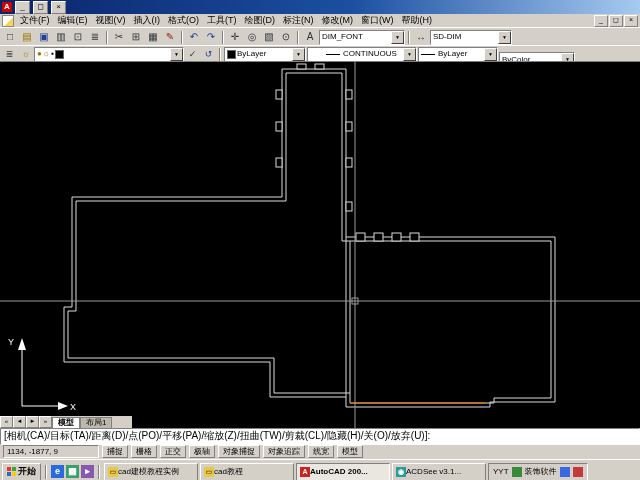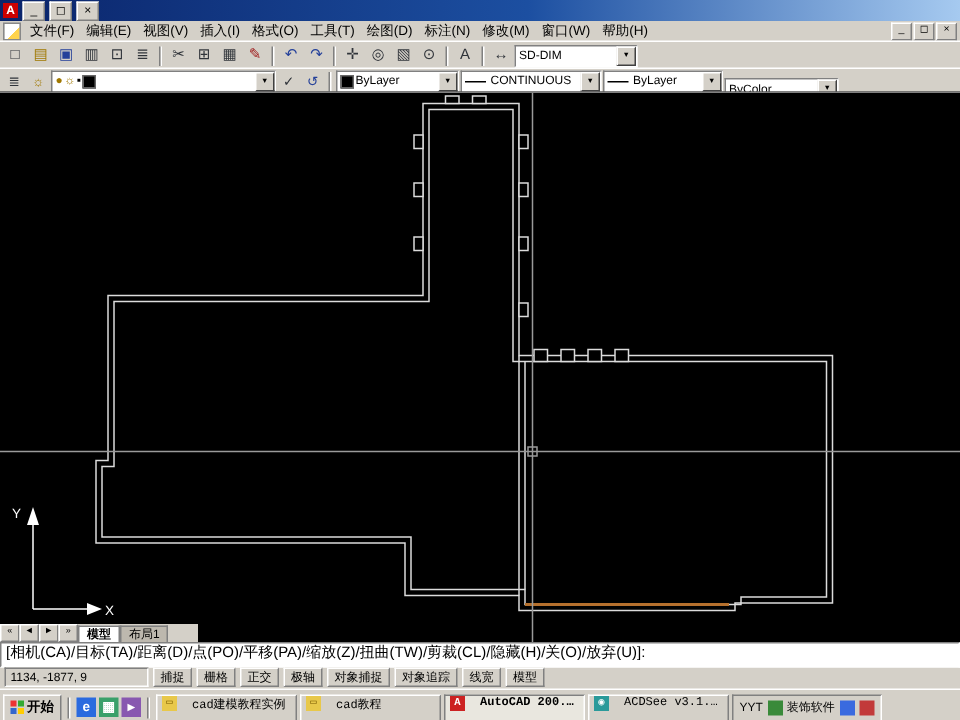--- a/index.html
+++ b/index.html
@@ -60,22 +60,22 @@
   .statusbar{top:443px;height:16px;display:flex;align-items:center;font-size:8px;padding:0 3px;gap:3px;}
   .coords{width:88px;height:11px;line-height:11px;padding:0 3px;flex:0 0 auto;background:#d4d0c8;}
   .tgl{height:11px;line-height:11px;padding:0 4px;flex:0 0 auto;text-align:center;}
 
   
   .taskbar{top:459px;height:21px;border-top:1px solid #ffffff;display:flex;align-items:center;padding:1px 2px;gap:2px;}
   .startbtn{height:16px;display:flex;align-items:center;gap:2px;padding:0 4px;font-size:9px;font-weight:bold;flex:0 0 auto;}
   .winlogo{display:grid;grid-template-columns:4px 4px;grid-template-rows:4px 4px;gap:1px;}
   .winlogo i{display:block;}
   .qlicon{width:13px;height:13px;flex:0 0 auto;font-size:9px;line-height:13px;text-align:center;color:#fff;font-weight:bold;}
-  .taskbtn{height:16px;flex:1 1 80px;max-width:86px;min-width:0;display:flex;align-items:flex-start;gap:10px;
-    padding:0 3px;font-size:8px;overflow:hidden;font-family:Liberation Mono, monospace;}
+  .taskbtn{height:16px;flex:1 1 80px;max-width:86px;min-width:0;display:flex;align-items:center;gap:0;
+    padding:0 3px;font-size:8px;overflow:hidden;}
   .taskbtn span.lbl{white-space:nowrap;overflow:hidden;text-overflow:ellipsis;}
   .taskbtn.active{border-color:#808080 #ffffff #ffffff #808080;background:#e9e7df;font-weight:bold;}
   .tico{width:10px;height:10px;flex:0 0 auto;font-size:7px;line-height:10px;text-align:center;color:#fff;font-weight:bold;}
   .tray{height:16px;display:flex;align-items:center;gap:3px;padding:0 4px;font-size:8px;flex:0 0 auto;}
   .trayicon{width:10px;height:10px;flex:0 0 auto;}
 </style>
 </head>
 <body>
 
 <div id="screen">
@@ -121,20 +121,24 @@
     <span class="sep"></span>
     <span class="ticon ic-blue">↶</span>
     <span class="ticon ic-blue">↷</span>
     <span class="sep"></span>
     <span class="ticon">✛</span>
     <span class="ticon">◎</span>
     <span class="ticon">▧</span>
     <span class="ticon">⊙</span>
     <span class="sep"></span>
     <span class="ticon">A</span>
+    <div class="combo" style="width:84px;">
+      <span class="ctext">DIM_FONT</span>
+      <span class="cbtn">▼</span>
+    </div>
     <span class="sep"></span>
     <span class="ticon">↔</span>
     <div class="combo" style="width:80px;">
       <span class="ctext">SD-DIM</span>
       <span class="cbtn">▼</span>
     </div>
   </div>
 
   <div class="abs toolbar tb2">
     <span class="ticon sm">≣</span>
@@ -151,21 +155,21 @@
     <span class="ticon sm">✓</span>
     <span class="ticon sm ic-blue">↺</span>
     <span class="sep"></span>
     <div class="combo" style="width:80px;">
       <span class="ctext">
         <span class="chip"></span>
         <span>ByLayer</span>
       </span>
       <span class="cbtn">▼</span>
     </div>
-    <div class="combo" style="width:92px;">
+    <div class="combo" style="width:92px;padding-left:16px;">
       <span class="ctext">
         <span class="lt-line"></span>
         <span>CONTINUOUS</span>
       </span>
       <span class="cbtn">▼</span>
     </div>
     <div class="combo" style="width:78px;">
       <span class="ctext">
         <span class="lt-line"></span>
         <span>ByLayer</span>

